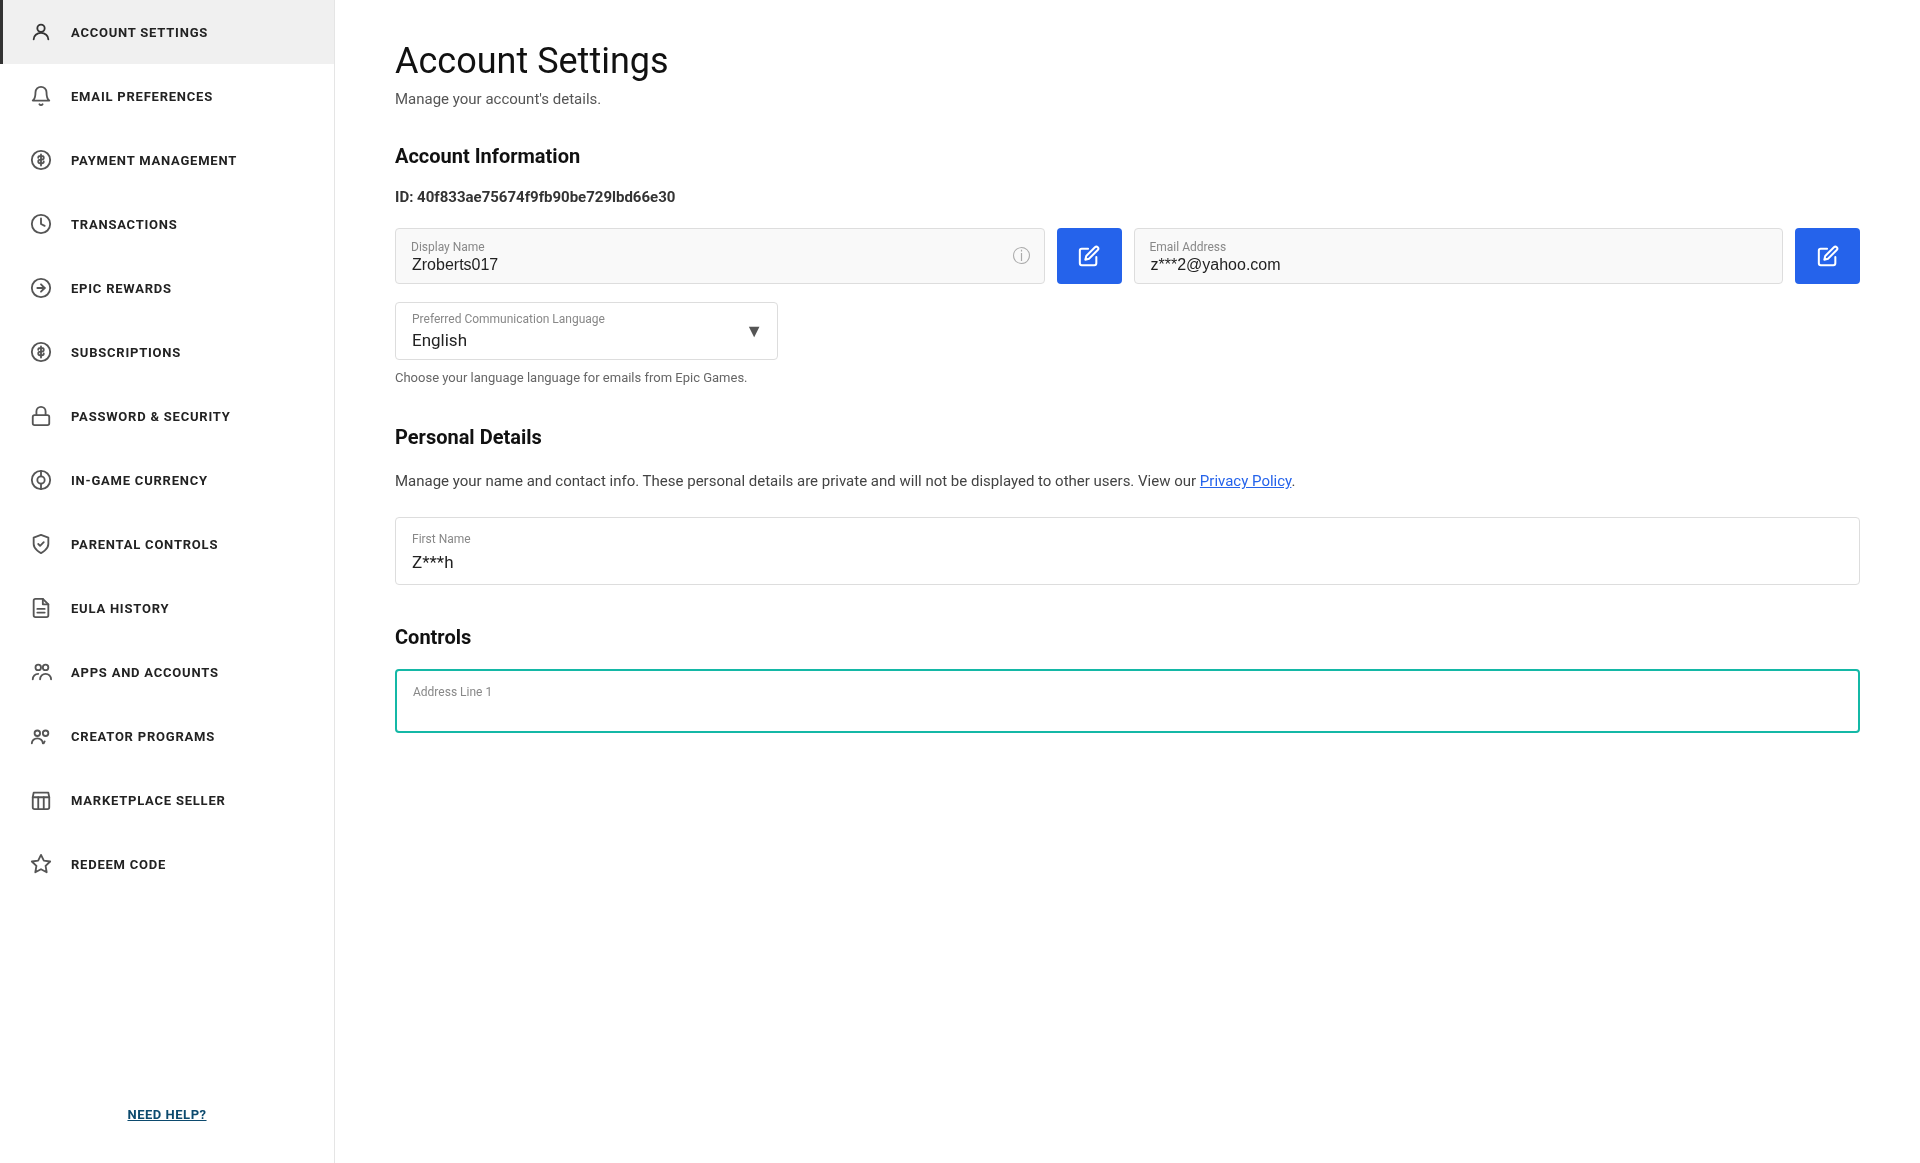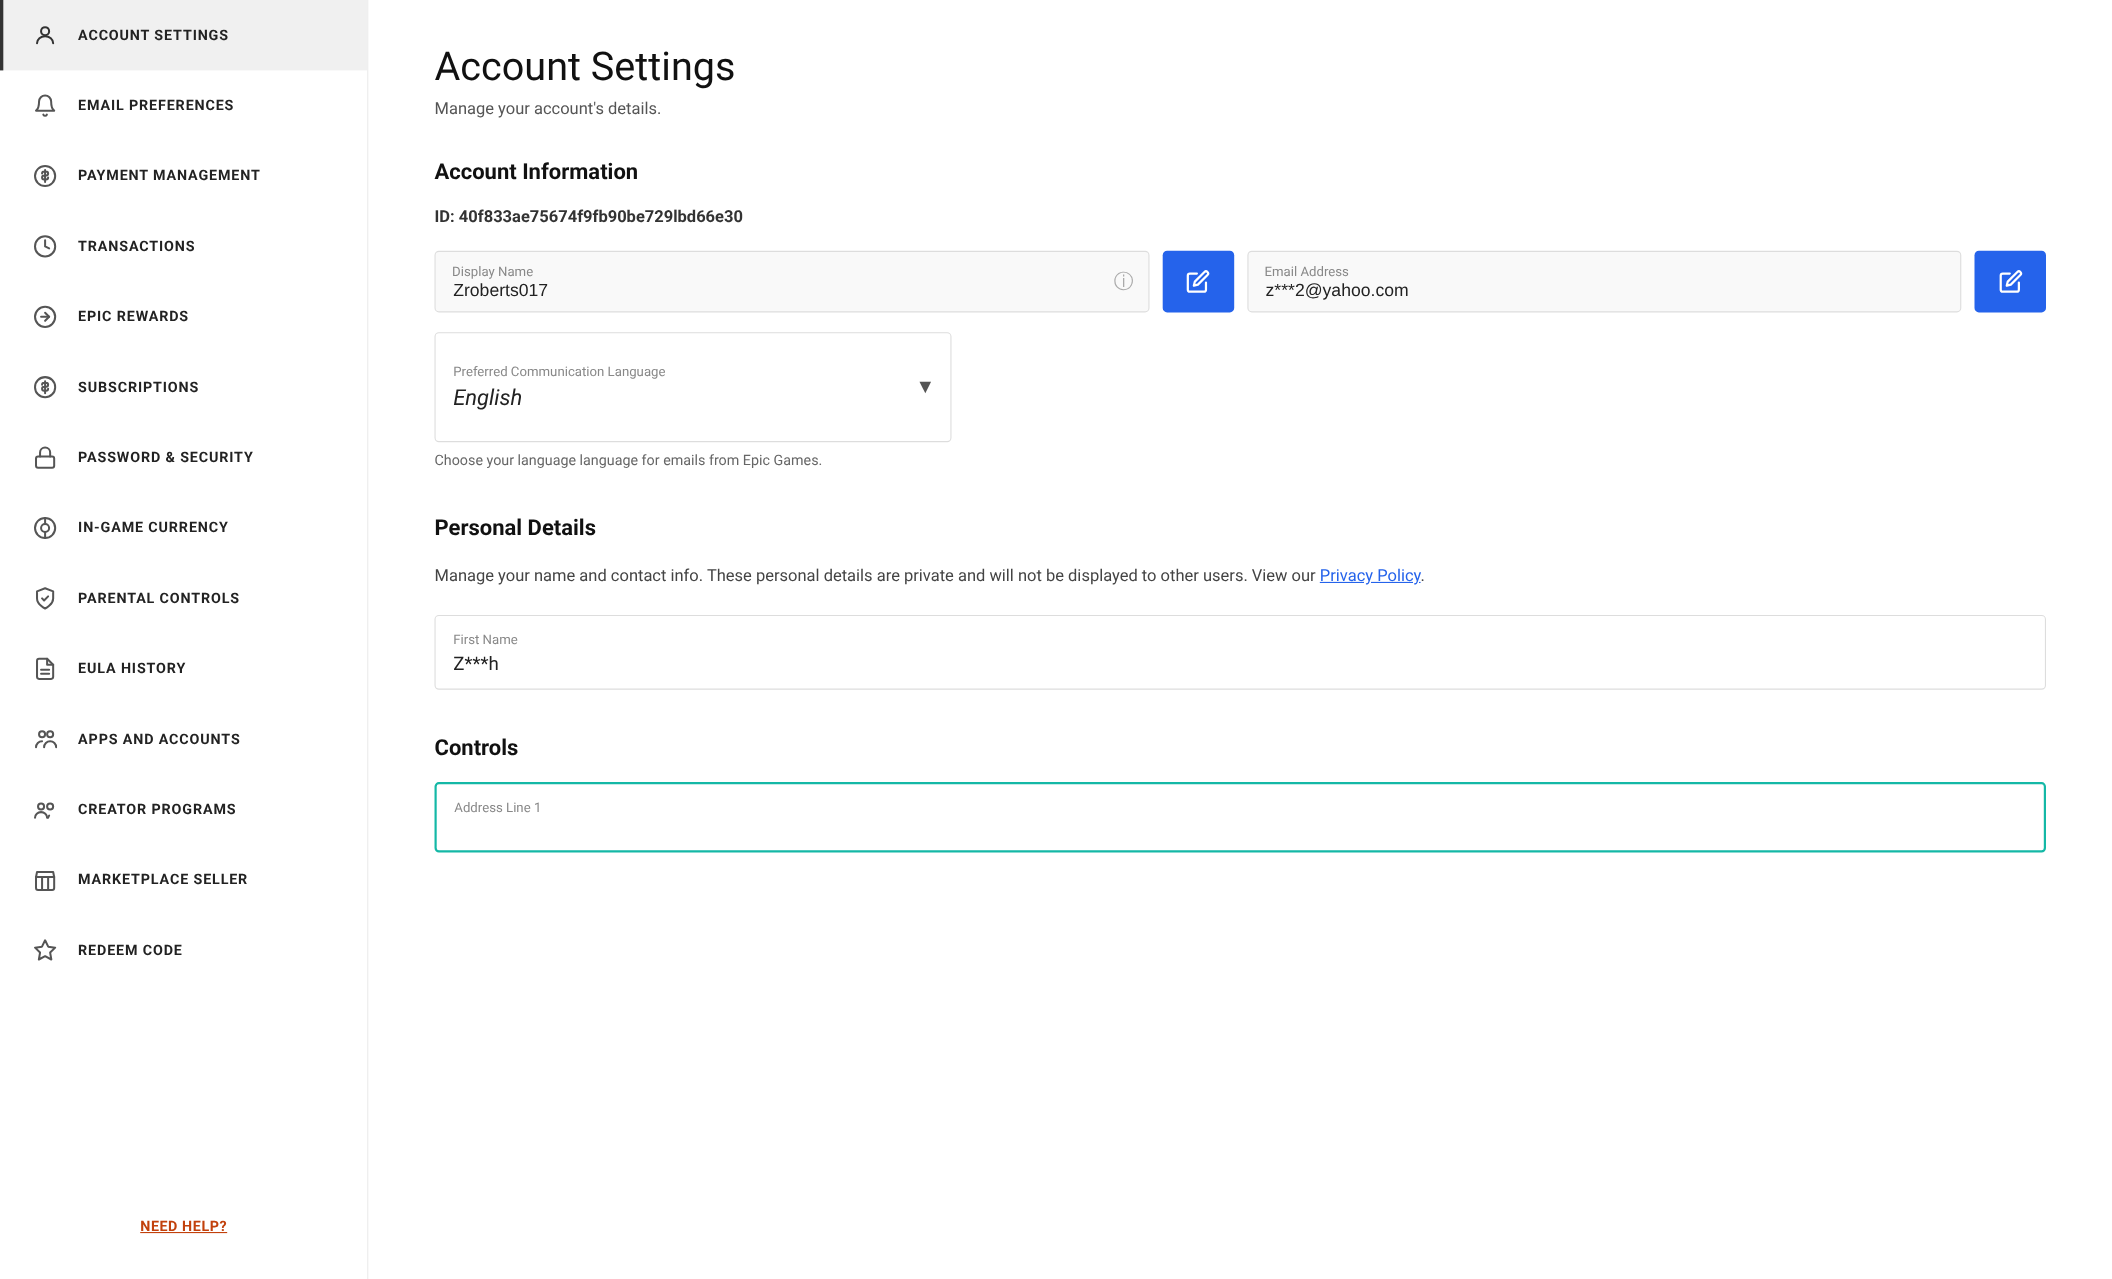--- a/index.html
+++ b/index.html
@@ -52,21 +52,21 @@
       letter-spacing: 0.06em;
       color: #222;
       text-transform: uppercase;
     }
     .sidebar-help {
       text-align: center;
       padding: 20px;
       margin-top: auto;
     }
     .sidebar-help a {
-      color: #c2410c;
+      color: #0c4a6e;
       font-weight: 700;
       font-size: 13px;
       text-decoration: underline;
       letter-spacing: 0.04em;
     }
 
     
     .main-content {
       flex: 1;
       overflow-y: auto;
@@ -148,38 +148,37 @@
       cursor: pointer;
       display: flex;
       align-items: center;
       justify-content: center;
       color: #fff;
       font-size: 20px;
     }
 
     
     .language-dropdown {
-      width: 470px;
+      width: 383px;
       border: 1px solid #ddd;
       border-radius: 4px;
-      padding: 28px 16px;
+      padding: 9px 16px;
       background: #fff;
       cursor: pointer;
       position: relative;
       margin-bottom: 10px;
     }
     .language-dropdown .dropdown-label {
       font-size: 12px;
       color: #888;
       margin-bottom: 4px;
     }
     .language-dropdown .dropdown-value {
-      font-size: 20px;
+      font-size: 17px;
       color: #222;
-      font-style: italic;
     }
     .language-dropdown .dropdown-arrow {
       position: absolute;
       right: 14px;
       top: 50%;
       transform: translateY(-50%);
       color: #555;
       font-size: 18px;
     }
     .language-hint {

